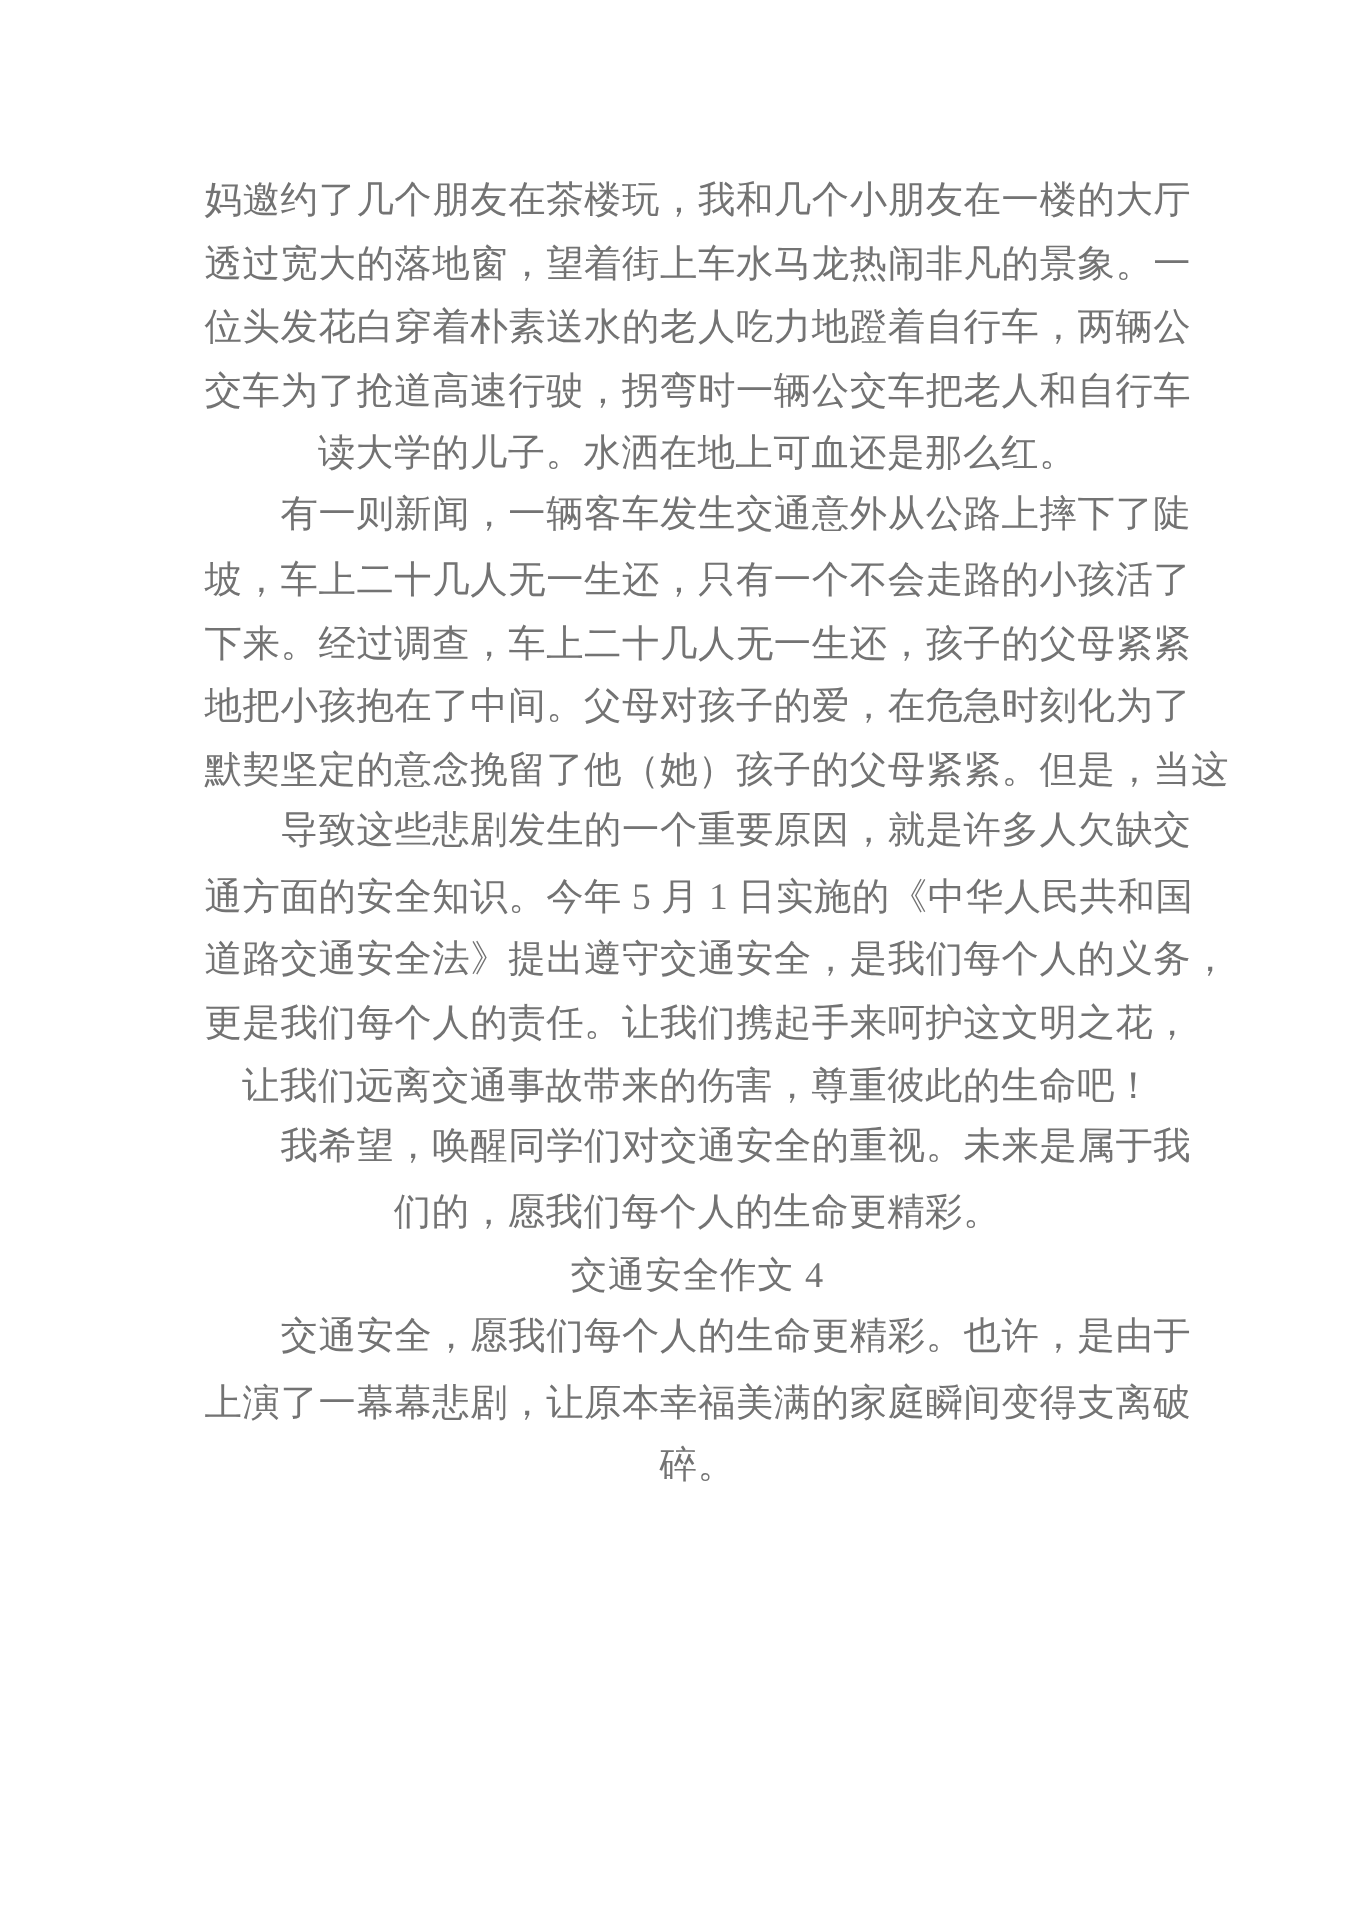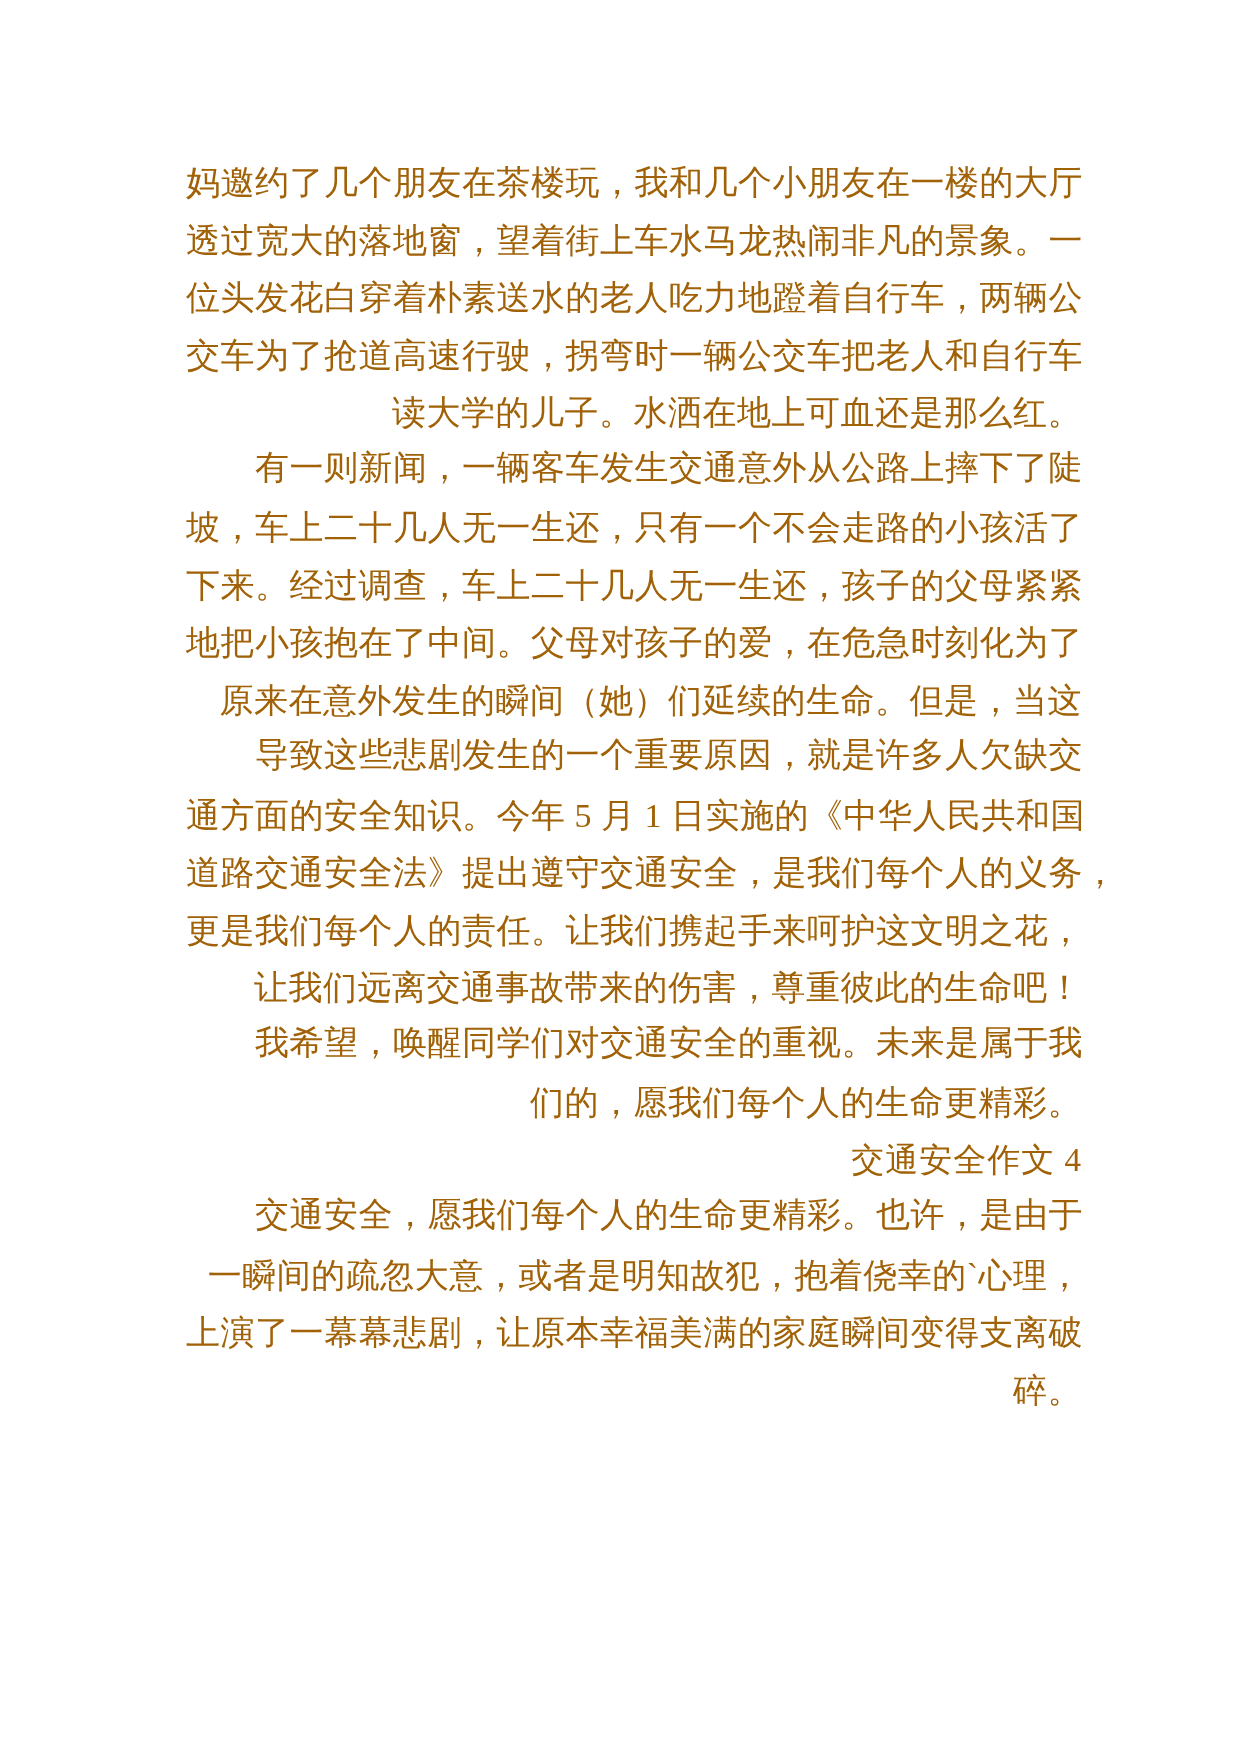--- a/index.html
+++ b/index.html
@@ -18,24 +18,24 @@
   .content {
     position: absolute;
     left: 186px;
     top: 154px;
     width: 896px;
   }
   .line {
     font-size: 34px;
     line-height: 57.5px;
     height: 57.5px;
-    color: #a16207;
+    color: #737373;
     letter-spacing: 0.5px;
     white-space: nowrap;
-    text-align: right;
+    text-align: center;
   }
   .line.indent {
     text-indent: 69px;
     font-family: Liberation Mono, monospace;
   }
   .line.heading {
     font-size: 33px;
     letter-spacing: 1px;
     font-family: Liberation Serif, serif;
   }
@@ -47,27 +47,26 @@
   <div class="content">
     <div class="line">妈邀约了几个朋友在茶楼玩，我和几个小朋友在一楼的大厅</div>
     <div class="line">透过宽大的落地窗，望着街上车水马龙热闹非凡的景象。一</div>
     <div class="line">位头发花白穿着朴素送水的老人吃力地蹬着自行车，两辆公</div>
     <div class="line">交车为了抢道高速行驶，拐弯时一辆公交车把老人和自行车</div>
     <div class="line">读大学的儿子。水洒在地上可血还是那么红。</div>
     <div class="line indent">有一则新闻，一辆客车发生交通意外从公路上摔下了陡</div>
     <div class="line">坡，车上二十几人无一生还，只有一个不会走路的小孩活了</div>
     <div class="line">下来。经过调查，车上二十几人无一生还，孩子的父母紧紧</div>
     <div class="line">地把小孩抱在了中间。父母对孩子的爱，在危急时刻化为了</div>
-    <div class="line">原来在意外发生的瞬间（她）们延续的生命。但是，当这</div>
+    <div class="line">默契坚定的意念挽留了他（她）孩子的父母紧紧。但是，当这</div>
     <div class="line indent">导致这些悲剧发生的一个重要原因，就是许多人欠缺交</div>
     <div class="line">通方面的安全知识。今年 5 月 1 日实施的《中华人民共和国</div>
     <div class="line">道路交通安全法》提出遵守交通安全，是我们每个人的义务，</div>
     <div class="line">更是我们每个人的责任。让我们携起手来呵护这文明之花，</div>
     <div class="line">让我们远离交通事故带来的伤害，尊重彼此的生命吧！</div>
     <div class="line indent">我希望，唤醒同学们对交通安全的重视。未来是属于我</div>
     <div class="line">们的，愿我们每个人的生命更精彩。</div>
     <div class="line heading">交通安全作文 4</div>
     <div class="line indent">交通安全，愿我们每个人的生命更精彩。也许，是由于</div>
-    <div class="line">一瞬间的疏忽大意，或者是明知故犯，抱着侥幸的`心理，</div>
     <div class="line">上演了一幕幕悲剧，让原本幸福美满的家庭瞬间变得支离破</div>
     <div class="line">碎。</div>
   </div>
 </div>
 
 </body></html>

